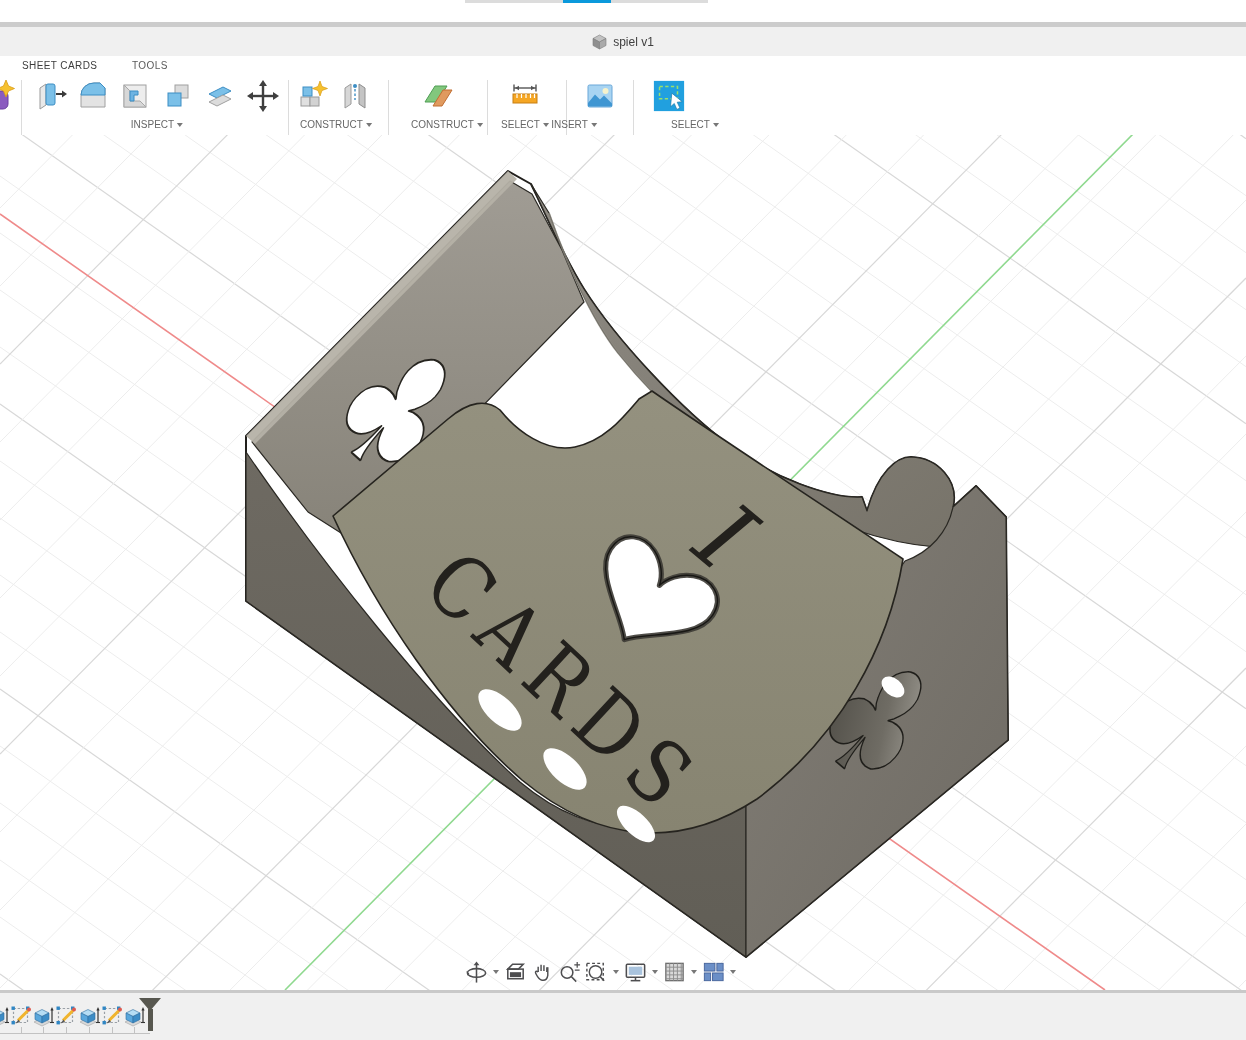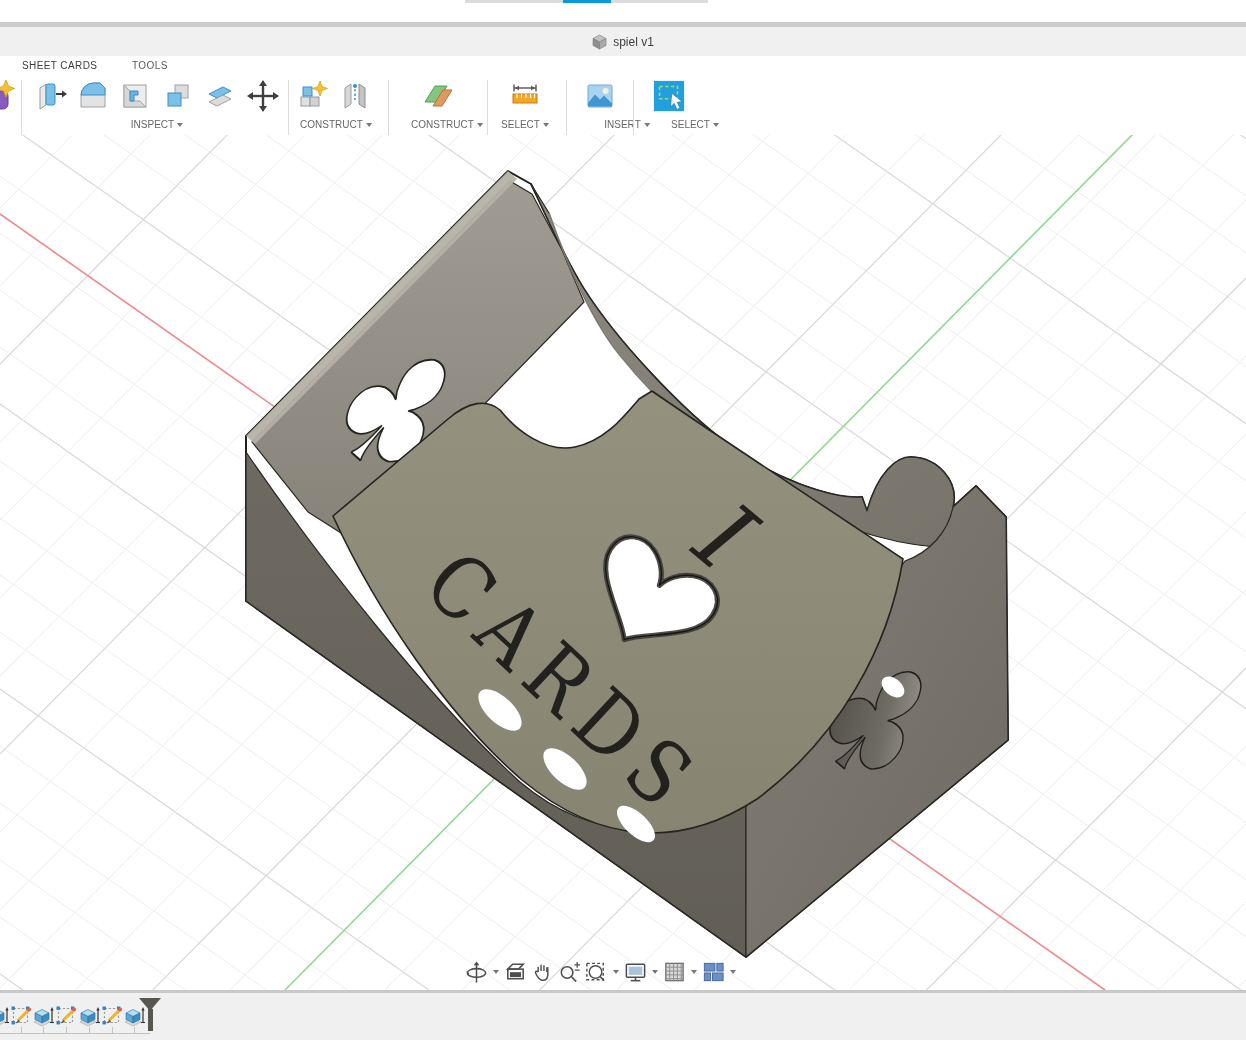--- a/index.html
+++ b/index.html
@@ -178,21 +178,21 @@
   </div>
   <div class="abs sep" style="left:566px;"></div>
 
   <div class="abs tool" style="left:583px;">
     <svg width="34" height="34" viewBox="0 0 34 34">
       <rect x="5" y="6" width="24" height="22" rx="1.5" fill="#a8d4f2" stroke="#6aa7d8"></rect>
       <circle cx="22.5" cy="12" r="3" fill="#f6f2cc"></circle>
       <path d="M5,27.5 L5,24 L12,15.5 L17,20.5 L21,16.5 L29,24.5 L29,27.5 Z" fill="#3f96d2"></path>
     </svg>
   </div>
-  <div class="abs grp-label" style="left:627px;text-align:right;">
+  <div class="abs grp-label" style="left:574px;text-align:right;">
     <span>INSERT</span>
       <span class="caret"></span>
   </div>
   <div class="abs sep" style="left:633px;"></div>
 
   <div class="abs tool" style="left:652px;">
     <svg width="36" height="36" viewBox="0 0 36 36">
       <rect x="2" y="2" width="32" height="32" fill="#21a0df"></rect>
       <rect x="8" y="8" width="19" height="13" fill="none" stroke="#9ae06b" stroke-width="1.6" stroke-dasharray="3.5,2.5"></rect>
       <path d="M21,15 L32,24 L26.7,24.6 L29.6,30.8 L26.3,32.2 L23.6,25.9 L19.6,29.4 Z" fill="#ffffff" stroke="#1378a8" stroke-width=".7"></path>

